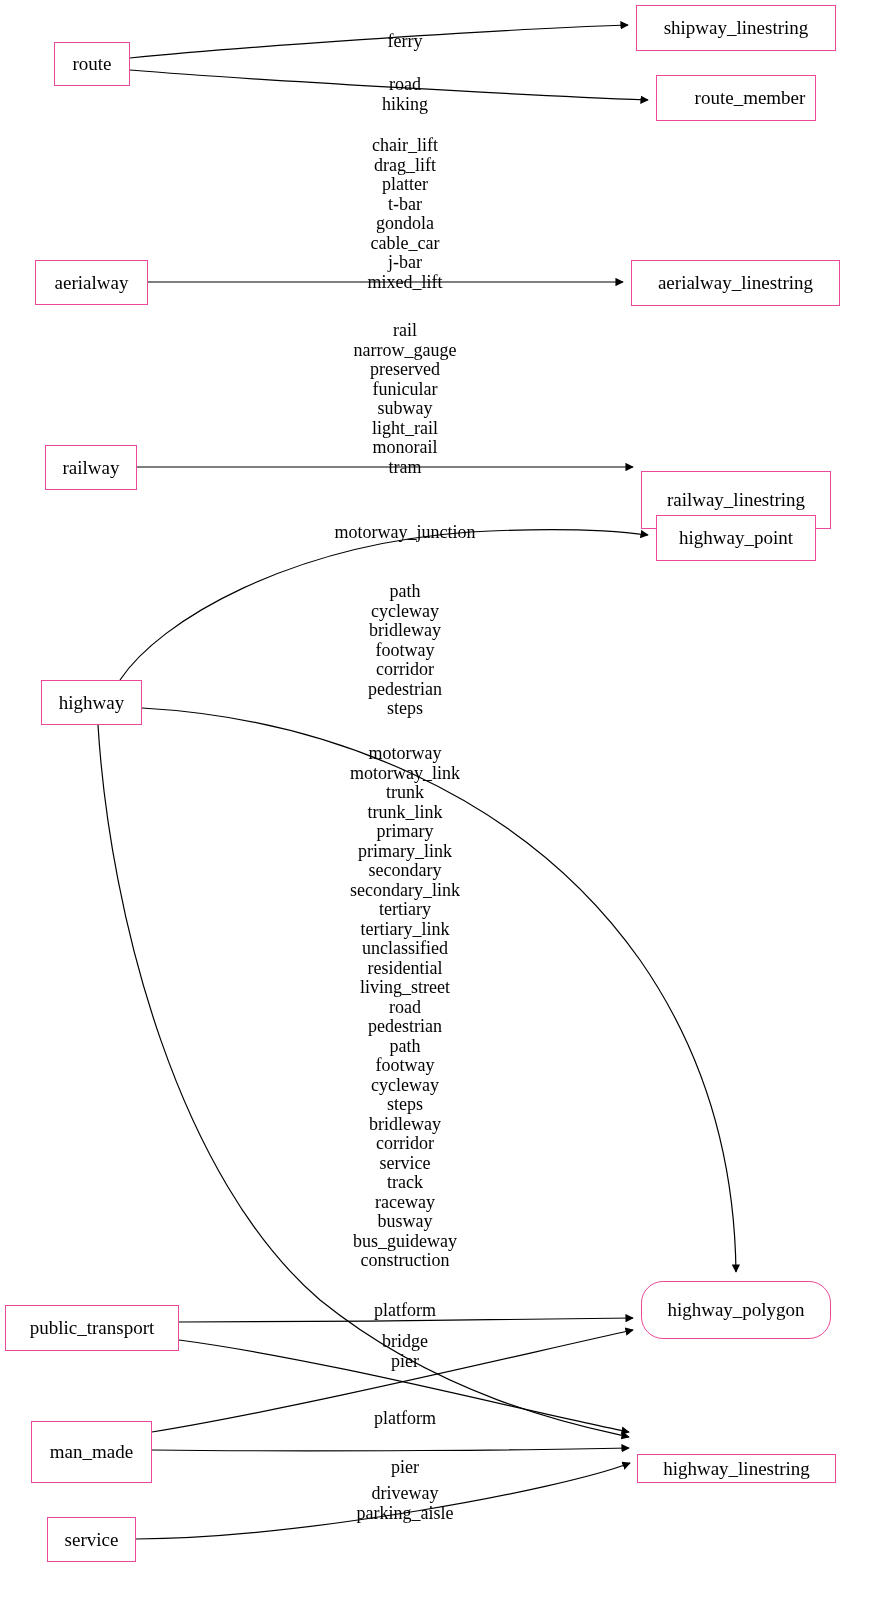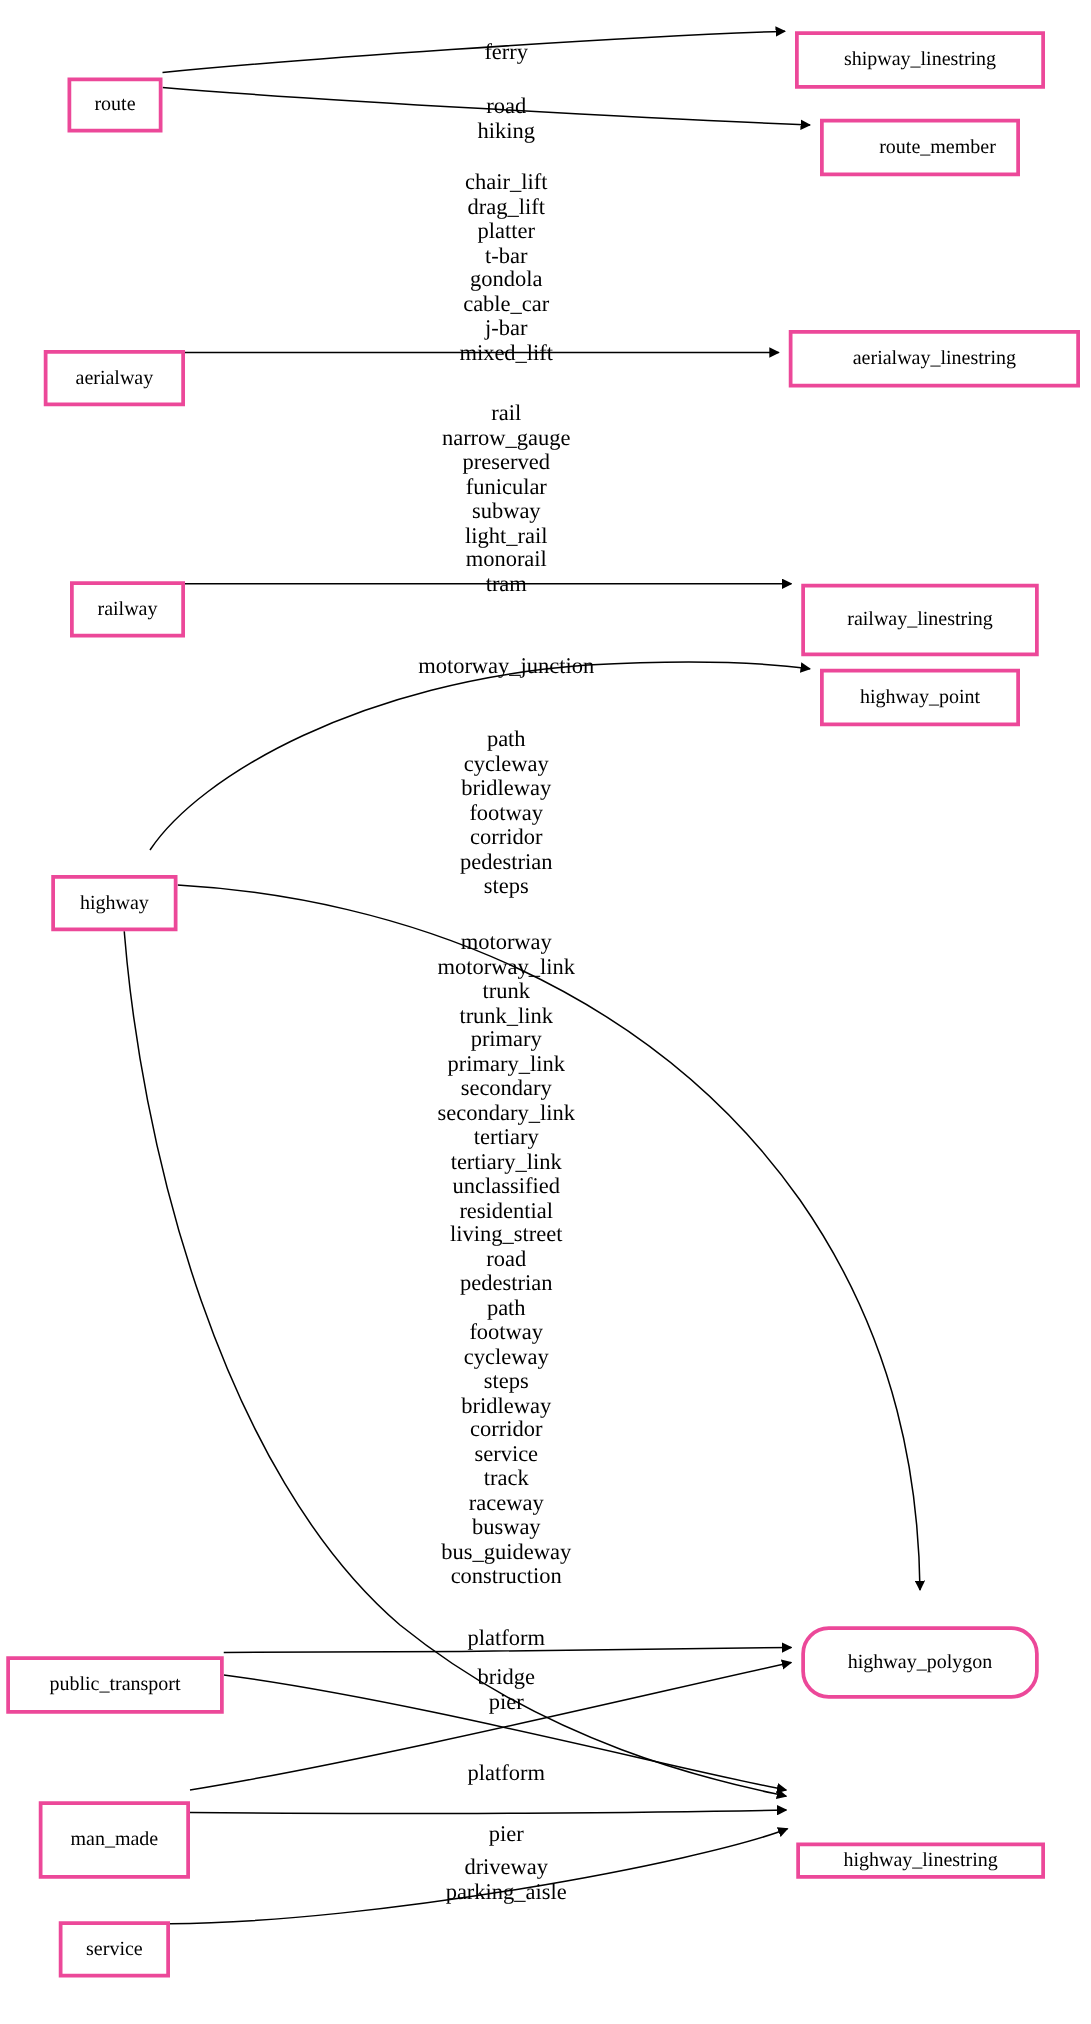--- a/index.html
+++ b/index.html
@@ -11,31 +11,30 @@
     position: relative;
     width: 873px;
     height: 1619px;
     background: #ffffff;
     font-family: "Liberation Serif", serif;
     overflow: hidden;
   }
   .node {
     position: absolute;
     box-sizing: border-box;
-    border: 3px solid #ec4899;
+    border: 1px solid #ec4899;
     background: #ffffff;
     color: #000000;
     display: flex;
     align-items: center;
     justify-content: center;
-    font-size: 16px;
+    font-size: 19px;
     font-family: "Liberation Serif", serif;
     white-space: nowrap;
     z-index: 3;
-    margin-top: 20px;
   }
   .edge-label {
     position: absolute;
     font-size: 18px;
     color: #000000;
     white-space: nowrap;
     text-align: center;
     font-family: "Liberation Serif", serif;
     z-index: 2;
     line-height: 19.5px;
@@ -86,23 +85,23 @@
 
     <path d="M 152 1450 C 320 1452 540 1450 629 1448" fill="none" stroke="#000000" stroke-width="1.2" marker-end="url(#arrow)"></path>
 
     <path d="M 136 1539 C 300 1538 560 1490 630 1463" fill="none" stroke="#000000" stroke-width="1.2" marker-end="url(#arrow)"></path>
   </svg>
 
 <div class="node" style="left: 54px; top: 42px; width: 76px; height: 44px;">route</div>
     <div class="node" style="left: 636px; top: 5px; width: 200px; height: 46px;">shipway_linestring</div>
     <div class="node" style="left: 656px; top: 75px; width: 160px; height: 46px; padding-left: 28px;">route_member</div>
     <div class="node" style="left: 35px; top: 260px; width: 113px; height: 45px;">aerialway</div>
-    <div class="node" style="left: 631px; top: 244px; width: 233px; height: 46px;">aerialway_linestring</div>
-    <div class="node" style="left: 56px; top: 445px; width: 92px; height: 45px;">railway</div>
-    <div class="node" style="left: 641px; top: 447px; width: 190px; height: 58px;">railway_linestring</div>
+    <div class="node" style="left: 631px; top: 260px; width: 209px; height: 46px;">aerialway_linestring</div>
+    <div class="node" style="left: 45px; top: 445px; width: 92px; height: 45px;">railway</div>
+    <div class="node" style="left: 641px; top: 471px; width: 190px; height: 58px;">railway_linestring</div>
     <div class="node" style="left: 656px; top: 515px; width: 160px; height: 46px;">highway_point</div>
     <div class="node" style="left: 41px; top: 680px; width: 101px; height: 45px;">highway</div>
     <div class="node" style="left: 5px; top: 1305px; width: 174px; height: 46px;">public_transport</div>
     <div class="node" style="left: 641px; top: 1281px; width: 190px; height: 58px; border-radius: 22px;">highway_polygon</div>
     <div class="node" style="left: 31px; top: 1421px; width: 121px; height: 62px;">man_made</div>
     <div class="node" style="left: 637px; top: 1454px; width: 199px; height: 29px;">highway_linestring</div>
     <div class="node" style="left: 47px; top: 1517px; width: 89px; height: 45px;">service</div>
     <div class="edge-label" style="left: -31.5px; top: 32px; width: 873px; text-align: center;">
       <span>ferry</span>
     </div>

